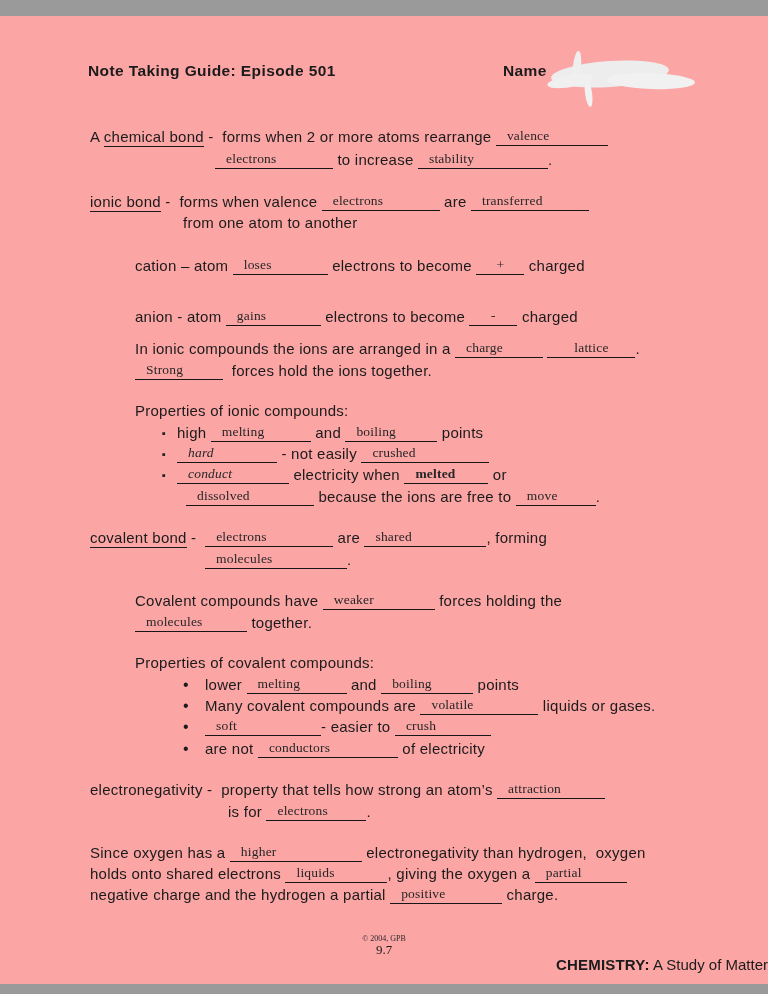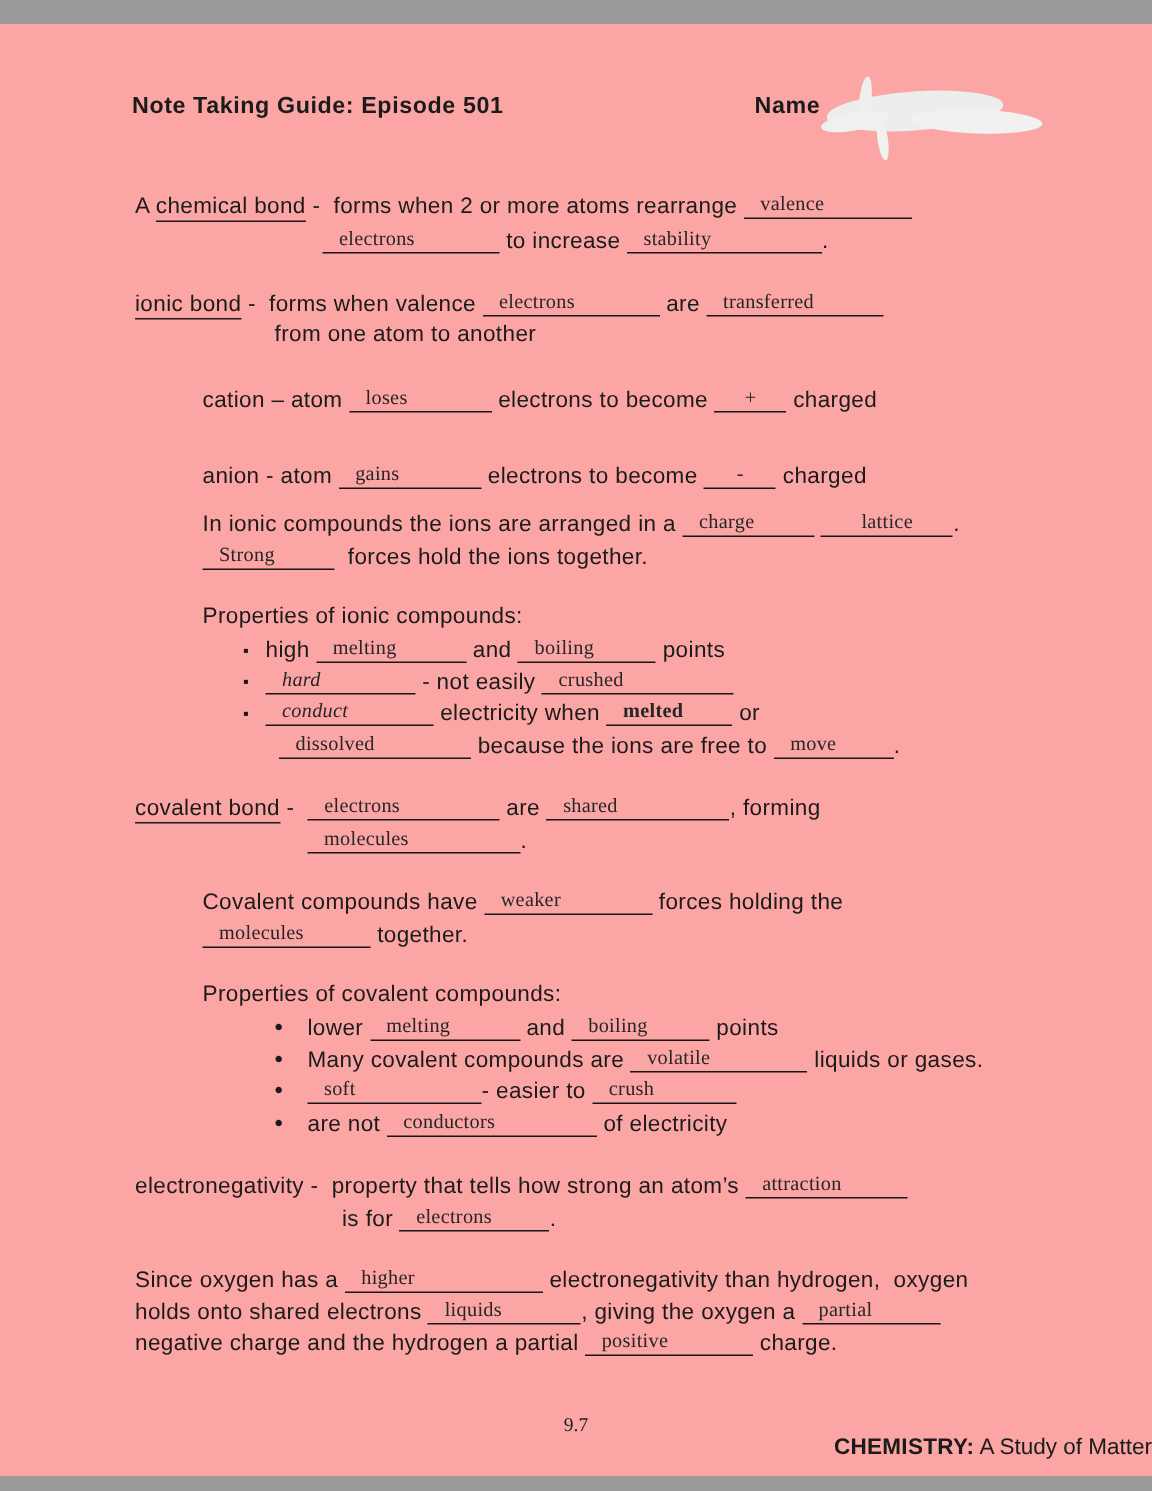--- a/index.html
+++ b/index.html
@@ -131,16 +131,17 @@
       <div class="line" style="top: 723px; left: 183px;"><span class="bullet-dot">•</span><span>are not </span><span class="blank" style="width: 140px;">conductors</span><span> of electricity</span></div>
       <div class="line" style="top: 764px; left: 90px;"><span>electronegativity -  property that tells how strong an atom’s </span><span class="blank" style="width: 108px;">attraction</span></div>
       <div class="line" style="top: 786px; left: 228px;"><span>is for </span><span class="blank" style="width: 100px;">electrons</span><span>.</span></div>
       <div class="line" style="top: 827px; left: 90px;"><span>Since oxygen has a </span><span class="blank" style="width: 132px;">higher</span><span> electronegativity than hydrogen,  oxygen</span></div>
       <div class="line" style="top: 848px; left: 90px;"><span>holds onto shared electrons </span><span class="blank" style="width: 102px;">liquids</span><span>, giving the oxygen a </span><span class="blank" style="width: 92px;">partial</span></div>
       <div class="line" style="top: 869px; left: 90px;"><span>negative charge and the hydrogen a partial </span><span class="blank" style="width: 112px;">positive</span><span> charge.</span></div>
     </div>
 
   <div class="footer-brand"><b>CHEMISTRY:</b><span> A Study of Matter</span></div>
 
+  <div class="footer-copy">© 2004, GPB</div>
 
   <div class="footer-page">9.7</div>
 
 </div>
 
 </body></html>

